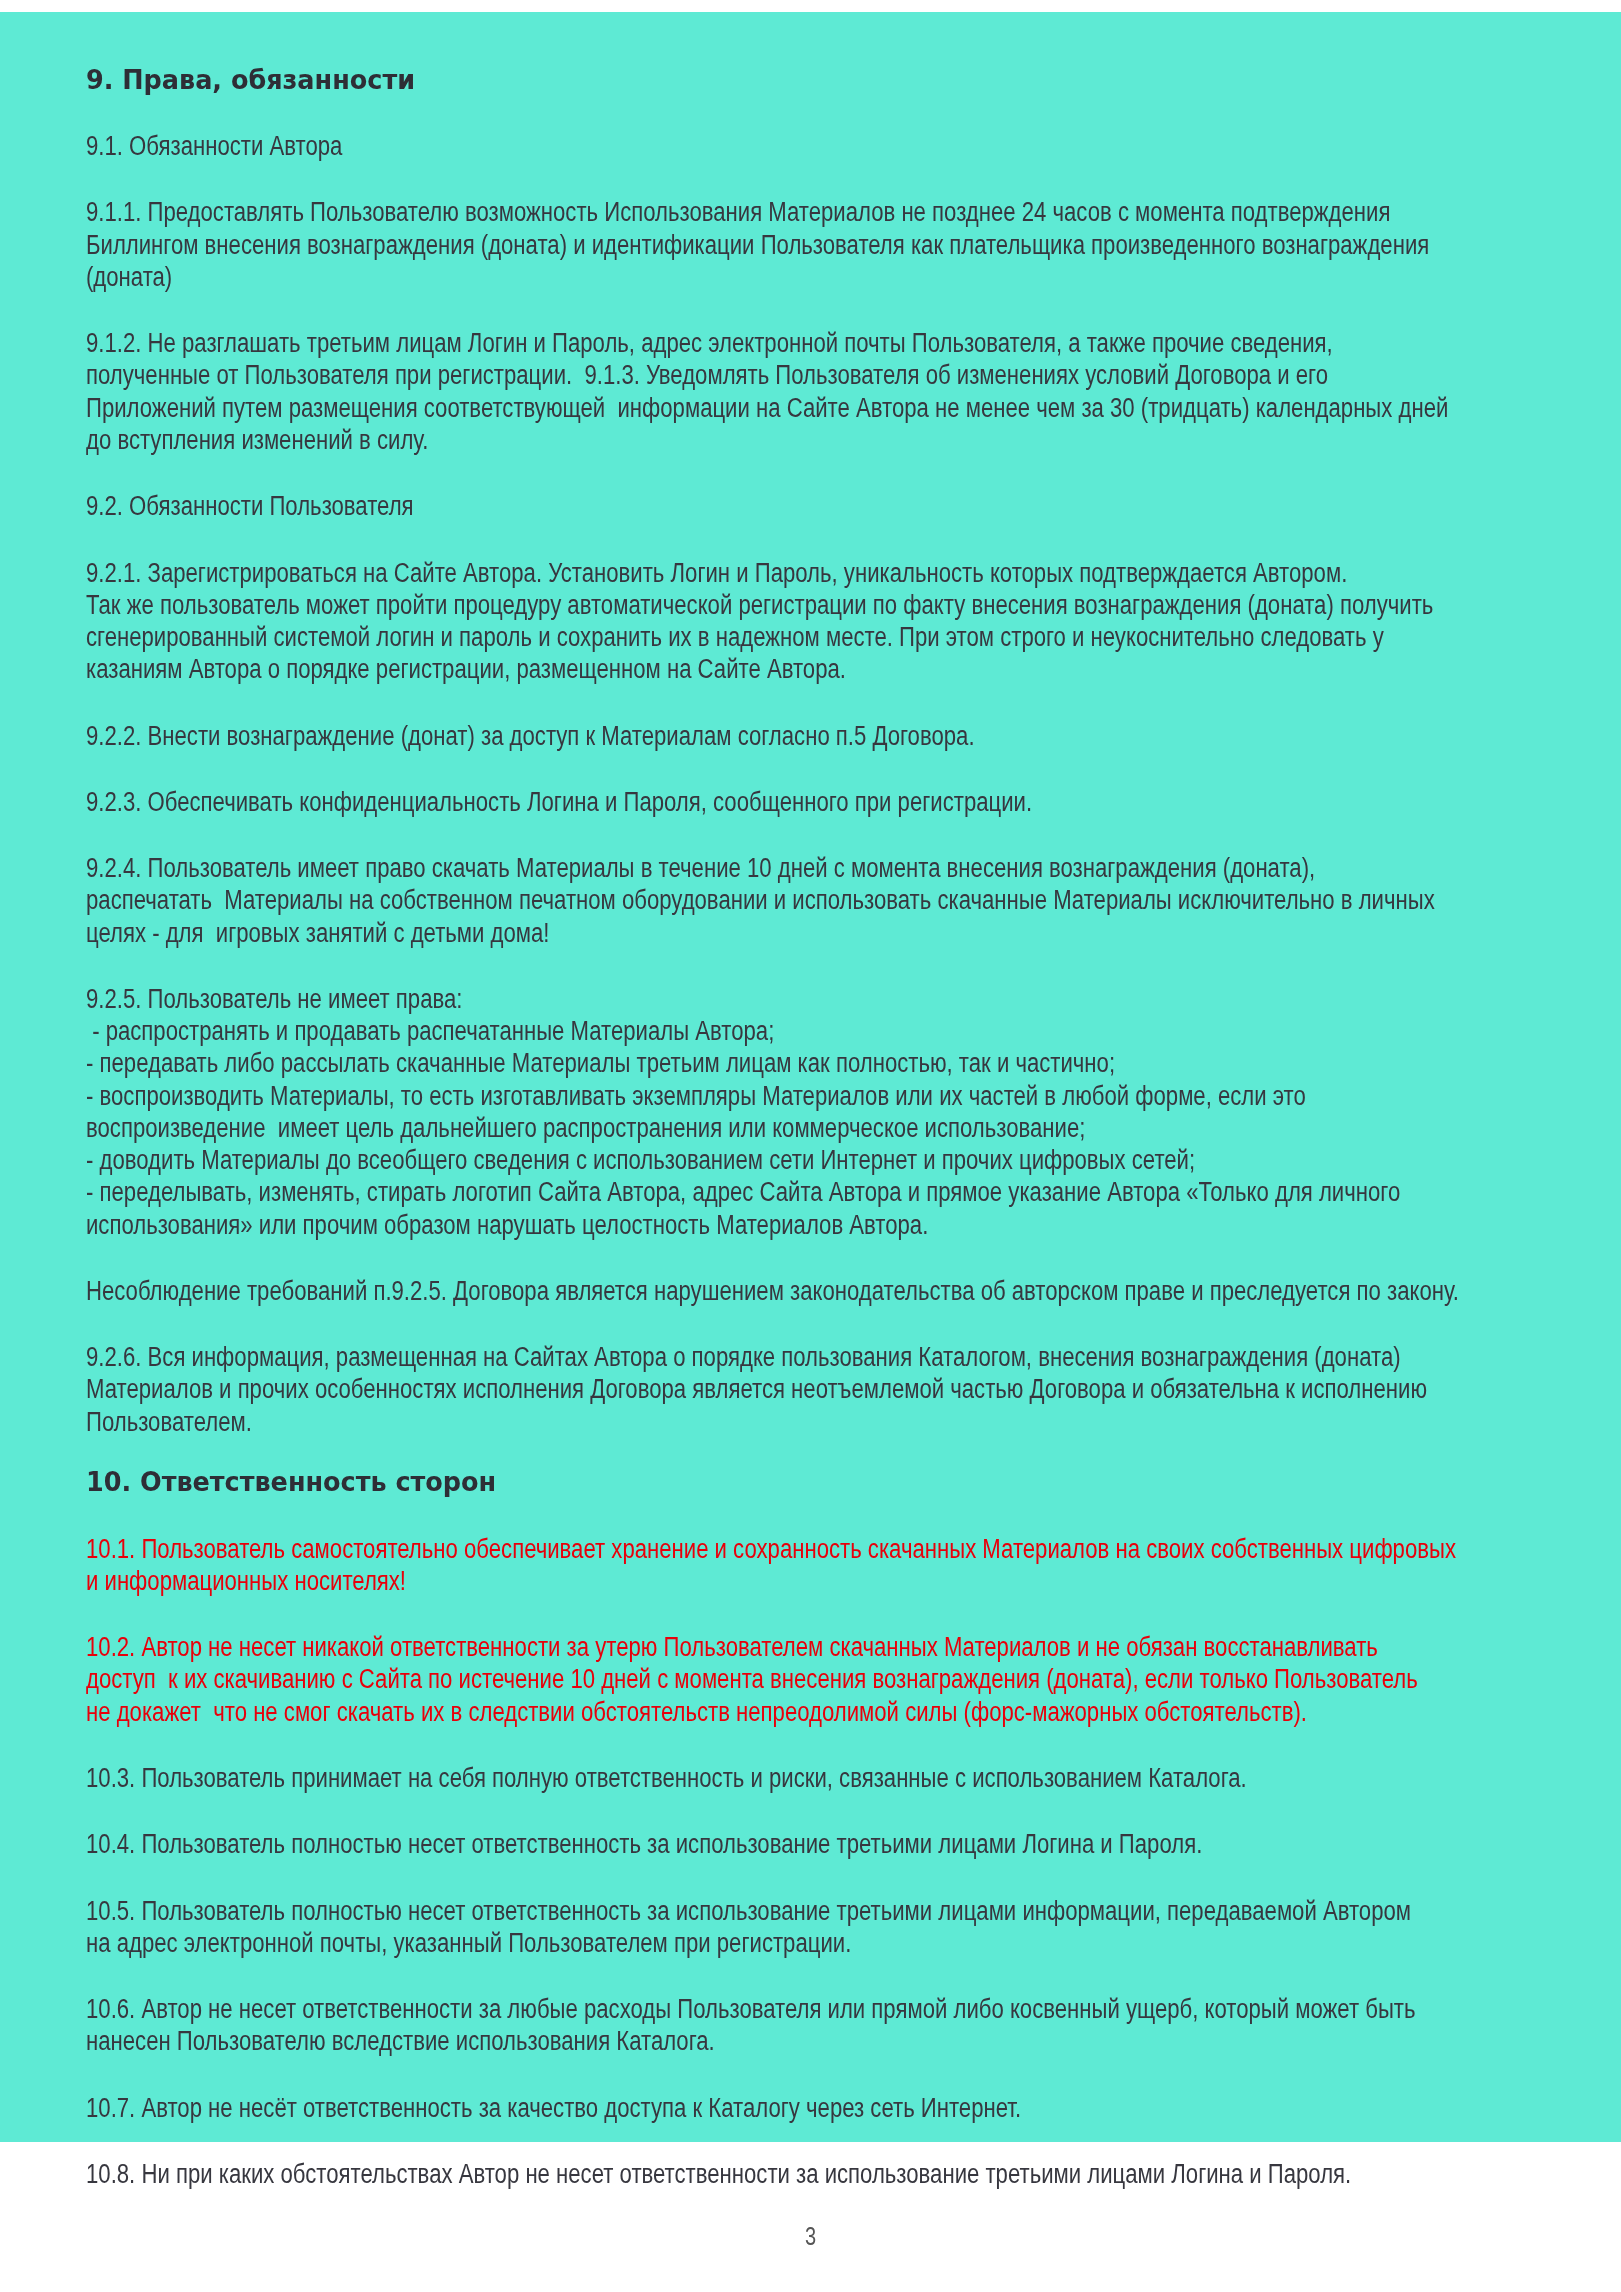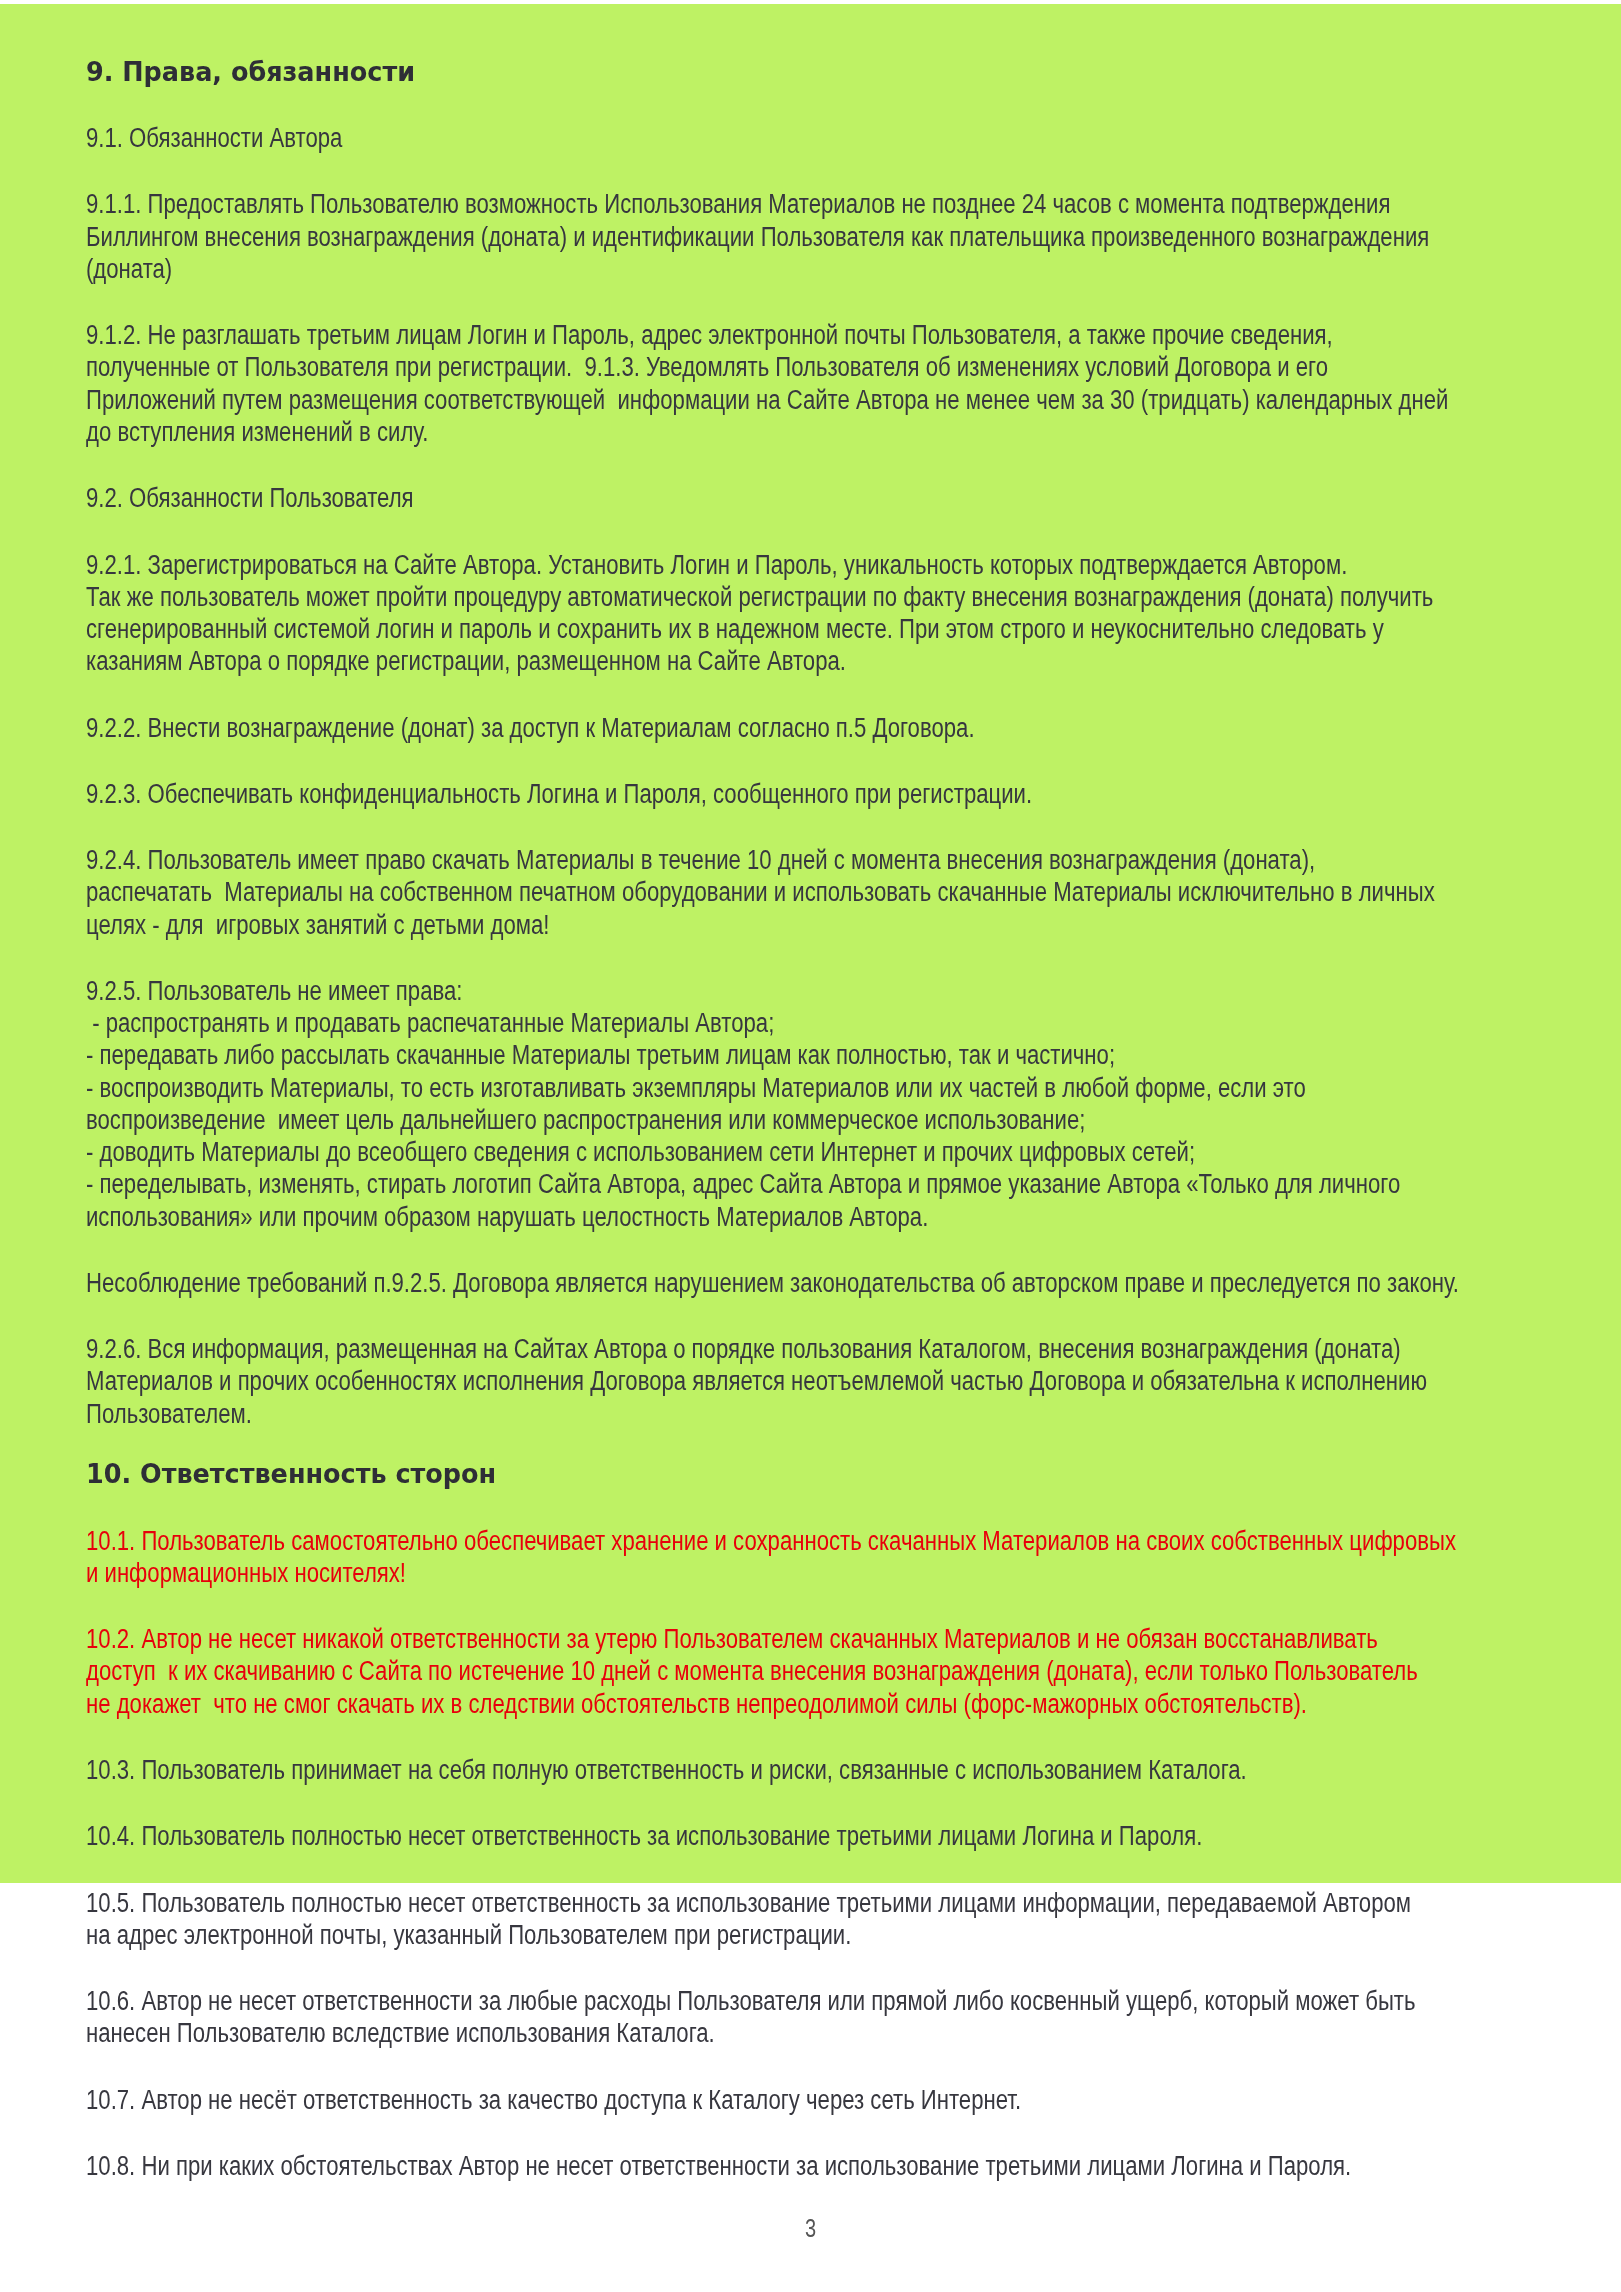--- a/index.html
+++ b/index.html
@@ -1,17 +1,17 @@
 <!DOCTYPE html>
 <html style="font-size:14.3px"><head>
 <meta charset="utf-8">
 <style>
   html, body { margin:0; padding:0; background:#ffffff; }
   body { width:1621px; height:2293px; position:relative; overflow:hidden; }
-  .page { position:absolute; left:0; top:4px; width:1621px; height:1879px; background:#bef264; }
+  .page { position:absolute; left:0; top:12px; width:1621px; height:2130px; background:#5eead4; }
   .ln {
     position:absolute; left:86px; white-space:pre;
     font-family:"Liberation Sans", sans-serif;
     font-size:27px; line-height:32px; color:#37373f;
     transform-origin:0 50%; transform:scaleX(0.82);
   }
   .red { color:#e8000b; }
   .h {
     position:absolute; left:86px; white-space:pre;
     font-family:"DejaVu Sans", sans-serif; font-weight:bold;

